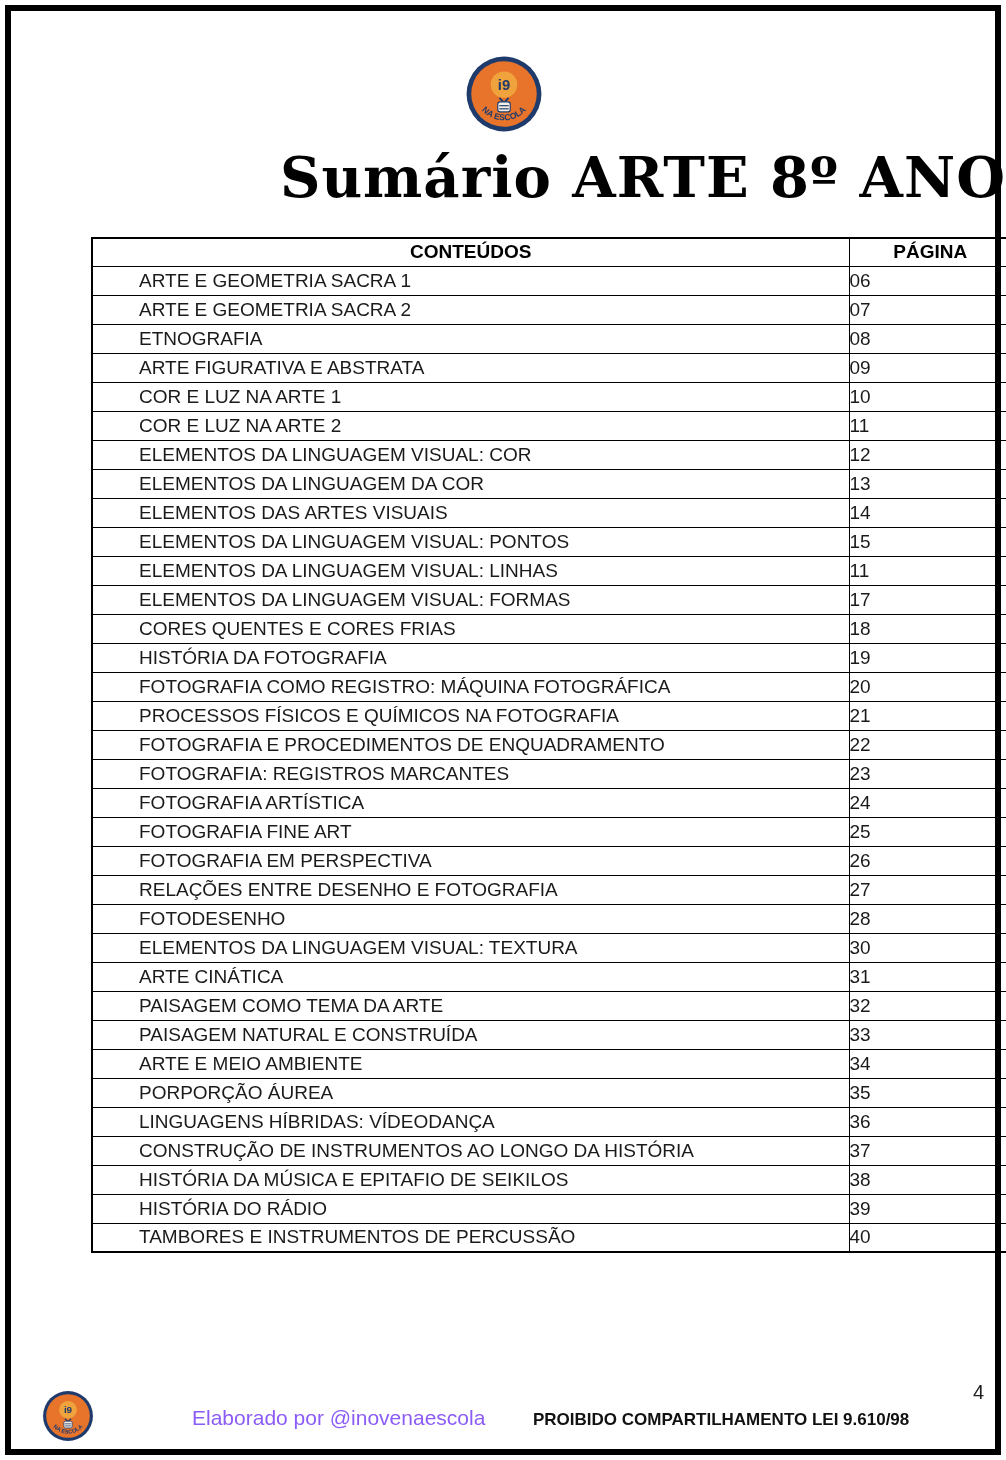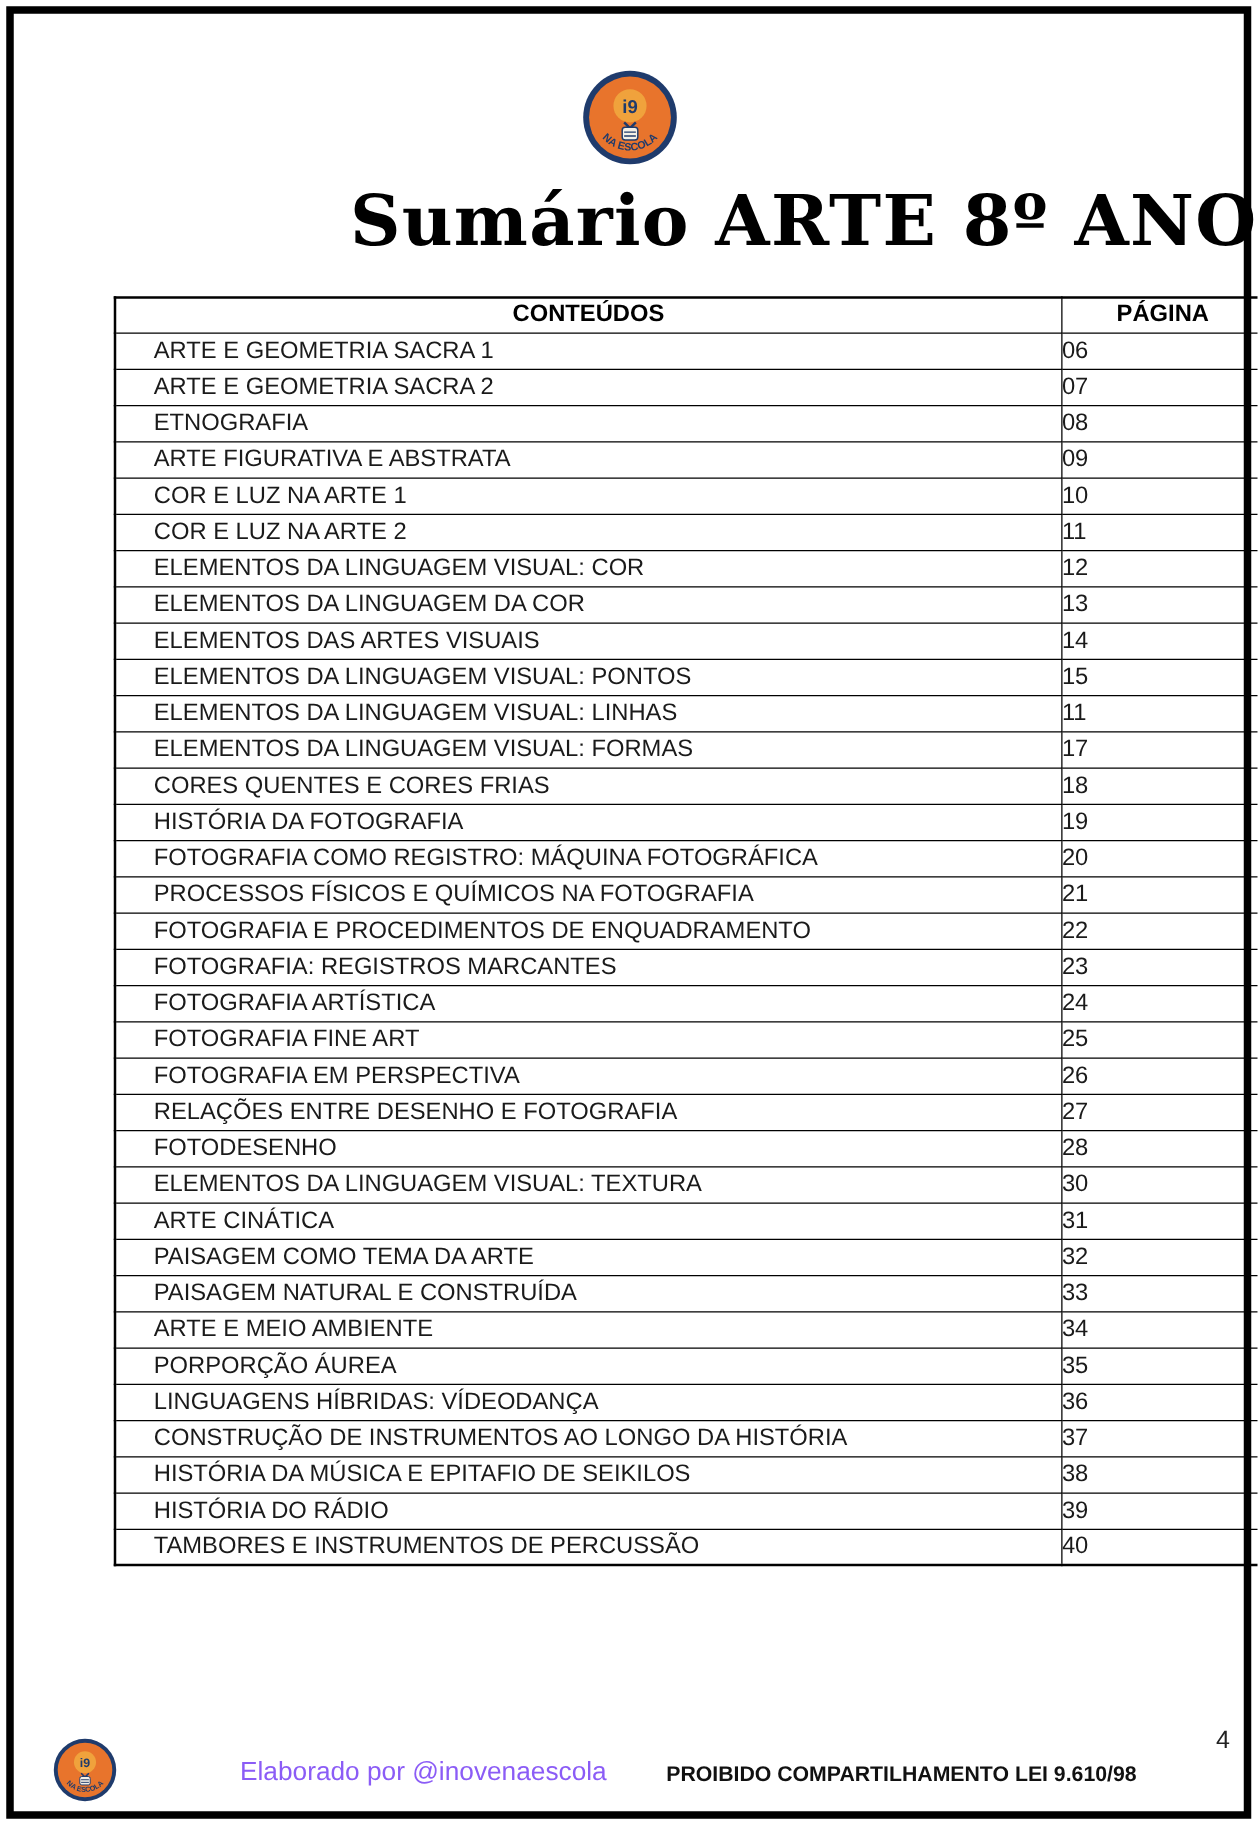--- a/index.html
+++ b/index.html
@@ -30,21 +30,21 @@
   }
   table.toc th, table.toc td {
     border:1px solid #000; font-size:19px; color:#1a1a1a;
     overflow:hidden; white-space:nowrap;
   }
   table.toc { border:2px solid #000;margin-left:48px; }
   table.toc th {
     height:28px; font-weight:bold; text-align:center; color:#000;
   }
   table.toc td { height:29px; }
-  td.cell-content { padding-left:30px; text-align:left; }
+  td.cell-content { padding-left:46px; text-align:left; }
   td.cell-page, th.col-page { }
   .col-content { width:757px; }
   .col-page { width:163px; }
   .footer-credit {
     position:absolute; left:180px; top:1406px;
     font-size:21px; color:#8b5cf6; letter-spacing:0px;margin-left:12px;
   }
   .footer-warning {
     position:absolute; left:533px; top:1410px;
     font-size:17px; font-weight:bold; color:#111;

